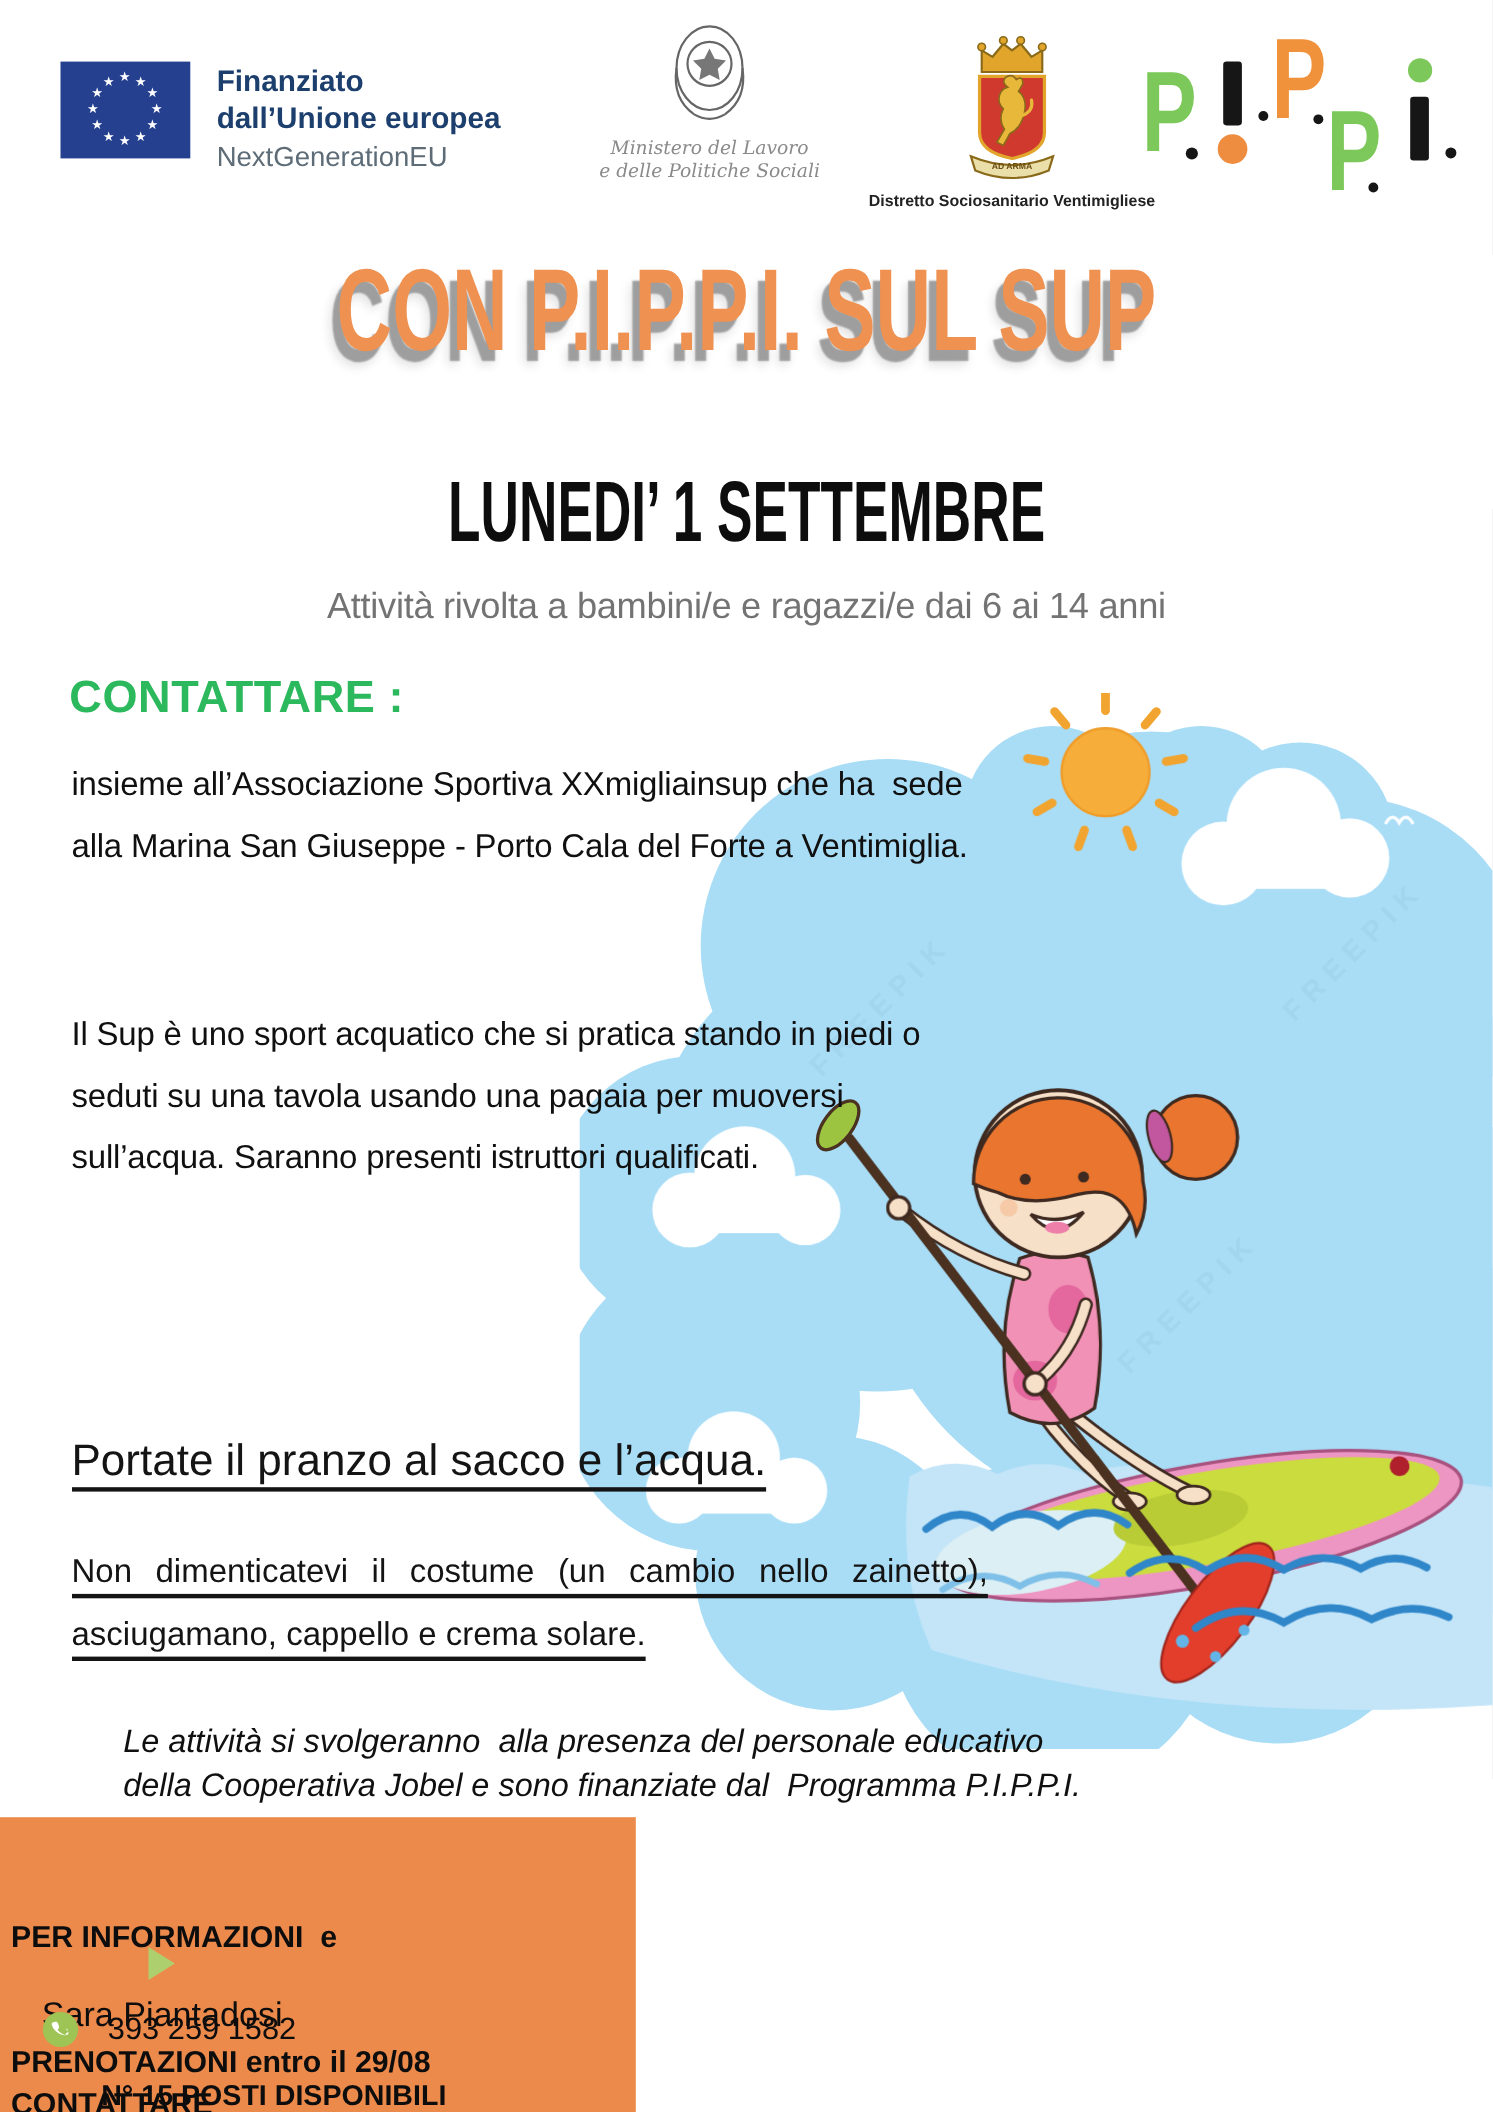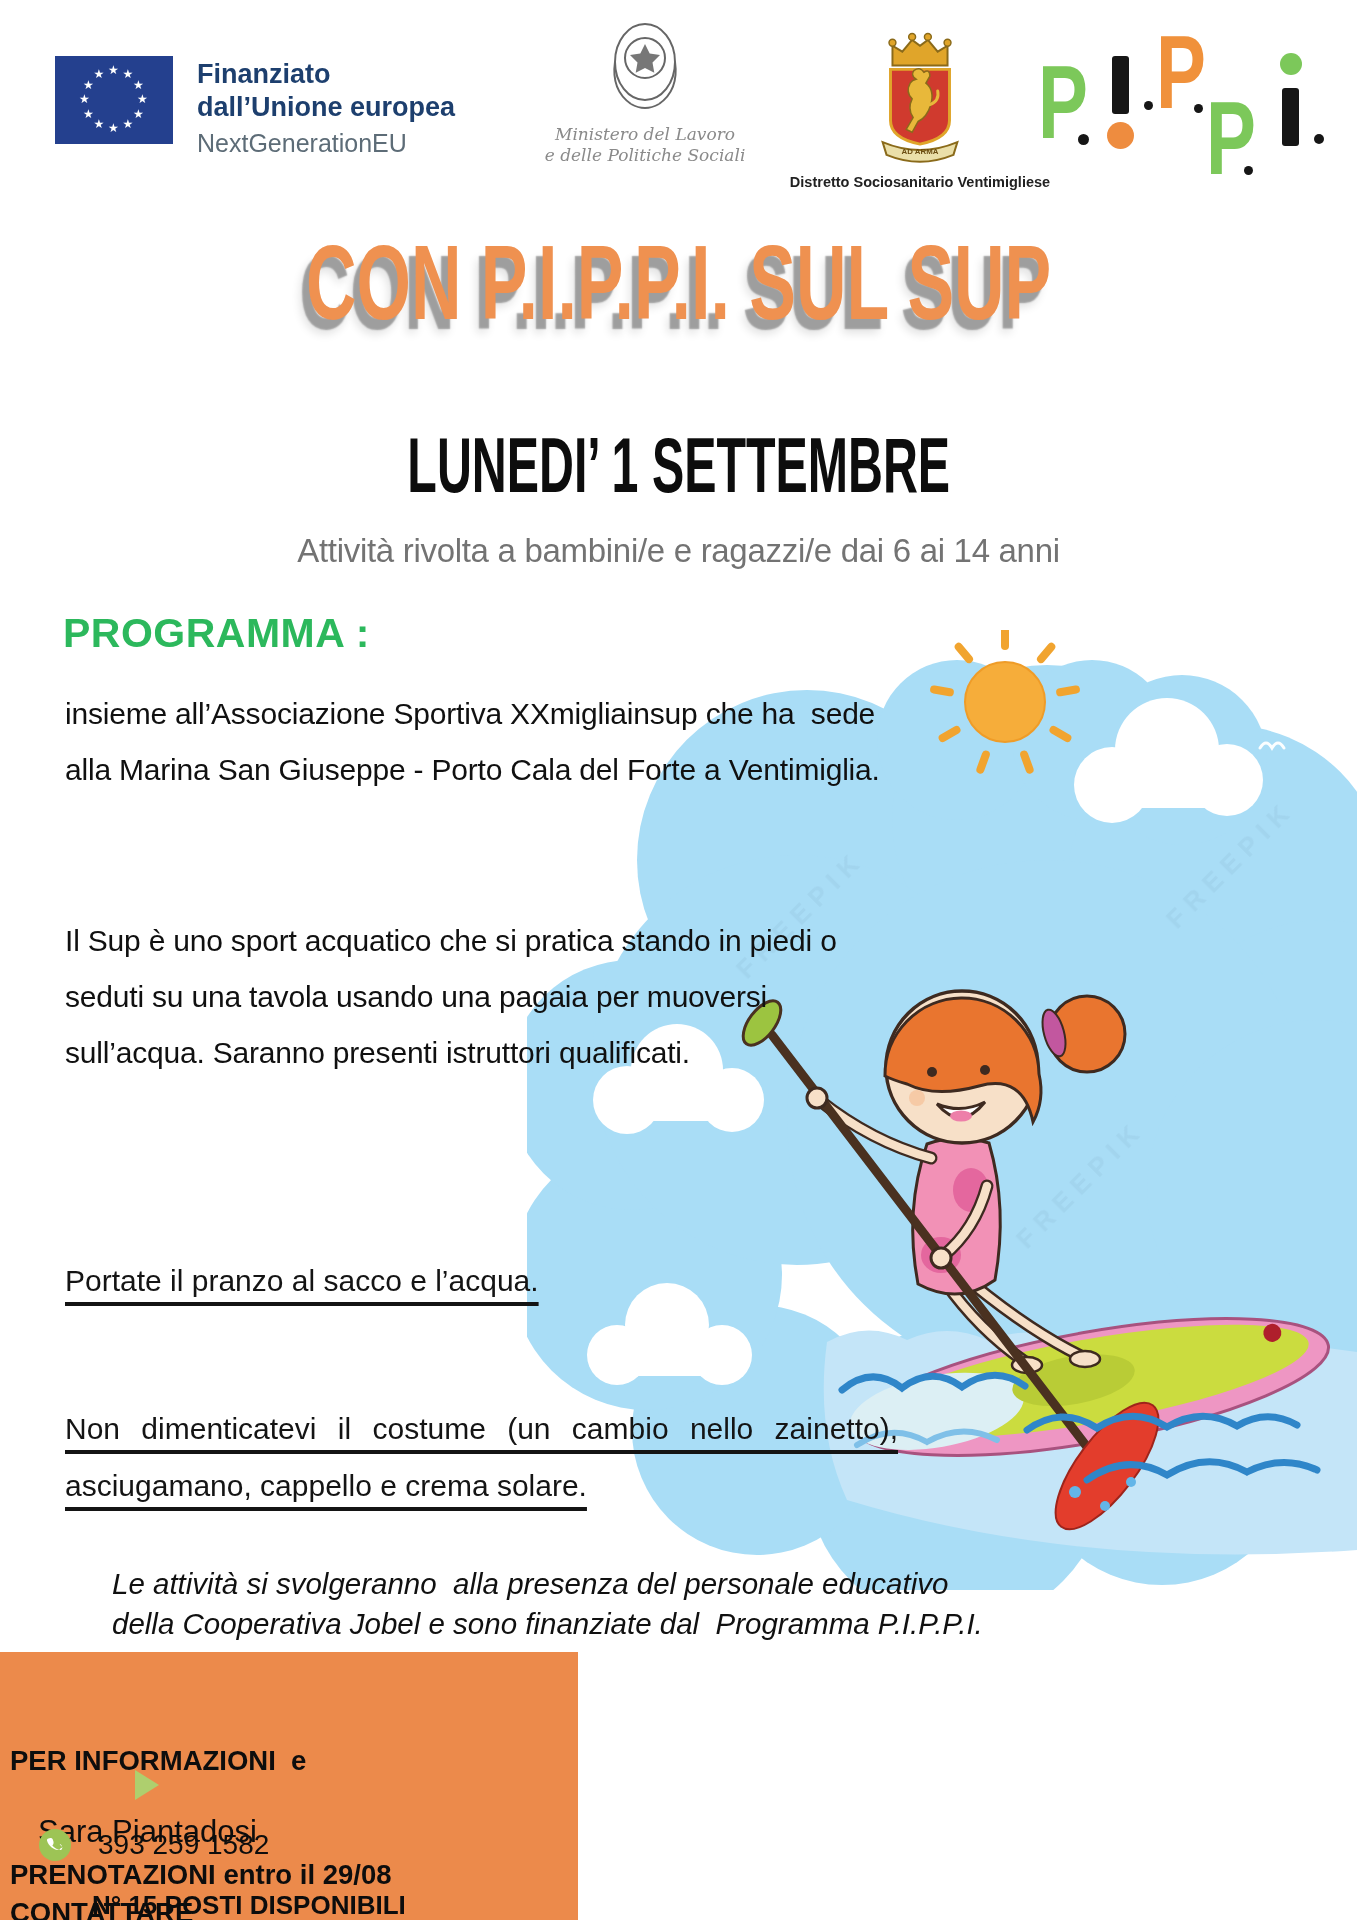--- a/index.html
+++ b/index.html
@@ -41,21 +41,21 @@
         text-shadow:-10px 10px 2px #9e9e9e, -13px 14px 12px rgba(0,0,0,.12);}
   .dateline{top:420px;}
   .dateline .condensed{font-size:78px;font-weight:800;color:#0d0d0d;transform:scaleX(.62);}
   .audience{top:532px;font-size:33px;color:#737373;letter-spacing:-.3px;}
 
   .programma{top:610px;left:63px;font-size:41px;font-weight:bold;color:#2CB85C;letter-spacing:.5px;}
 
   .para{left:65px;font-size:30px;line-height:56px;color:#101010;letter-spacing:-.2px;}
   .para div{white-space:pre-wrap;}
   .p1{top:686px;} .p2{top:913px;} .p3{top:1126px;}
-  .note1{top:1264px;left:65px;font-size:30px;}
+  .note1{top:1306px;left:65px;font-size:40px;}
   .note2{top:1400px;left:65px;font-size:30px;line-height:57px;}
   .ul{text-decoration:underline;text-decoration-thickness:4px;text-underline-offset:11px;}
   .wide{word-spacing:13px;white-space:pre-wrap;}
   .footnote{top:1564px;left:112px;font-size:29.5px;line-height:40px;font-style:italic;color:#101010;}
   .footnote div{white-space:pre-wrap;}
 
   
   .illus{position:absolute;left:527px;top:630px;width:830px;height:960px;z-index:1;}
 
   
@@ -278,21 +278,21 @@
   <div class="block center title">
     <span class="condensed">CON P.I.P.P.I. SUL SUP</span>
   </div>
 
   <div class="block center dateline">
     <span class="condensed">LUNEDI’ 1 SETTEMBRE</span>
   </div>
 
   <div class="block center audience">Attività rivolta a bambini/e e ragazzi/e dai 6 ai 14 anni</div>
 
-  <div class="block programma">PROGRAMMA :</div>
+  <div class="block programma">CONTATTARE :</div>
 
   <div class="block para p1">
     <div>insieme all’Associazione Sportiva XXmigliainsup che ha  sede</div>
     <div>alla Marina San Giuseppe - Porto Cala del Forte a Ventimiglia.</div>
   </div>
 
   <div class="block para p2">
     <div>Il Sup è uno sport acquatico che si pratica stando in piedi o</div>
     <div>seduti su una tavola usando una pagaia per muoversi</div>
     <div>sull’acqua. Saranno presenti istruttori qualificati.</div>

